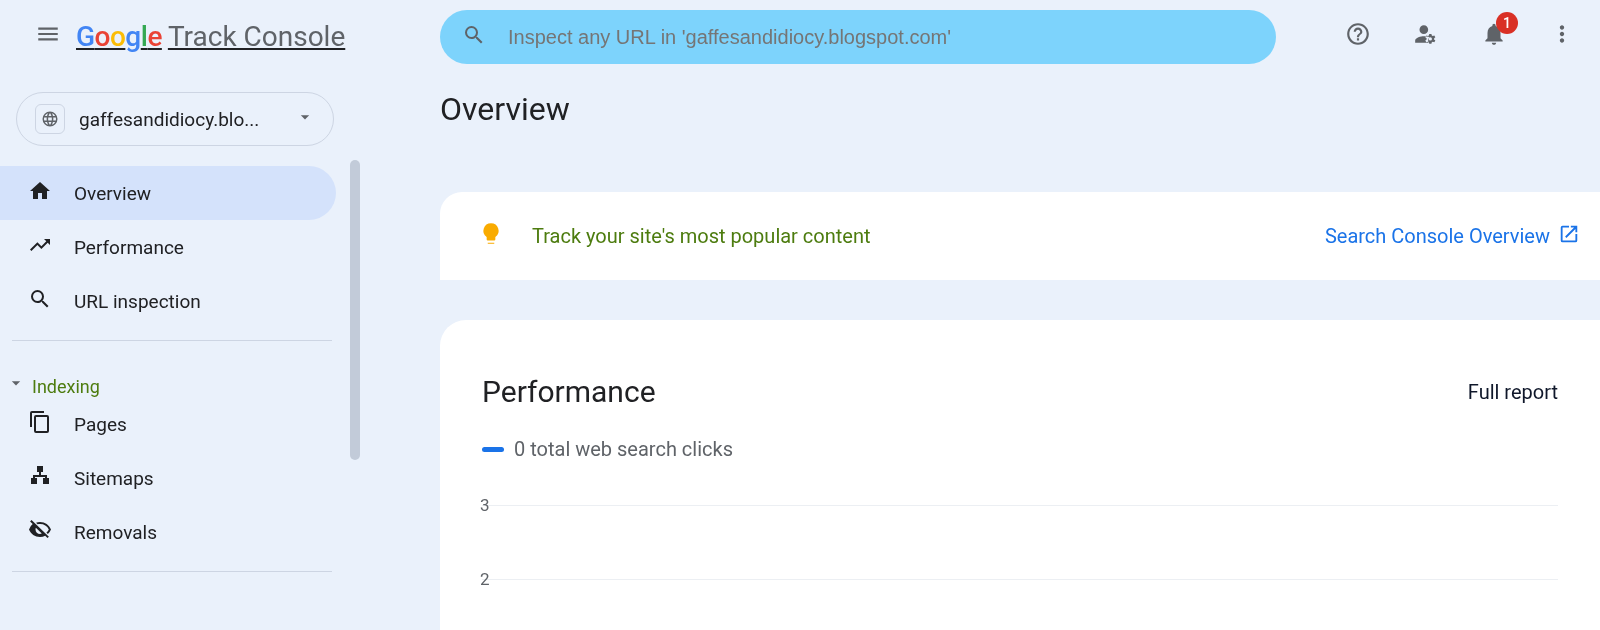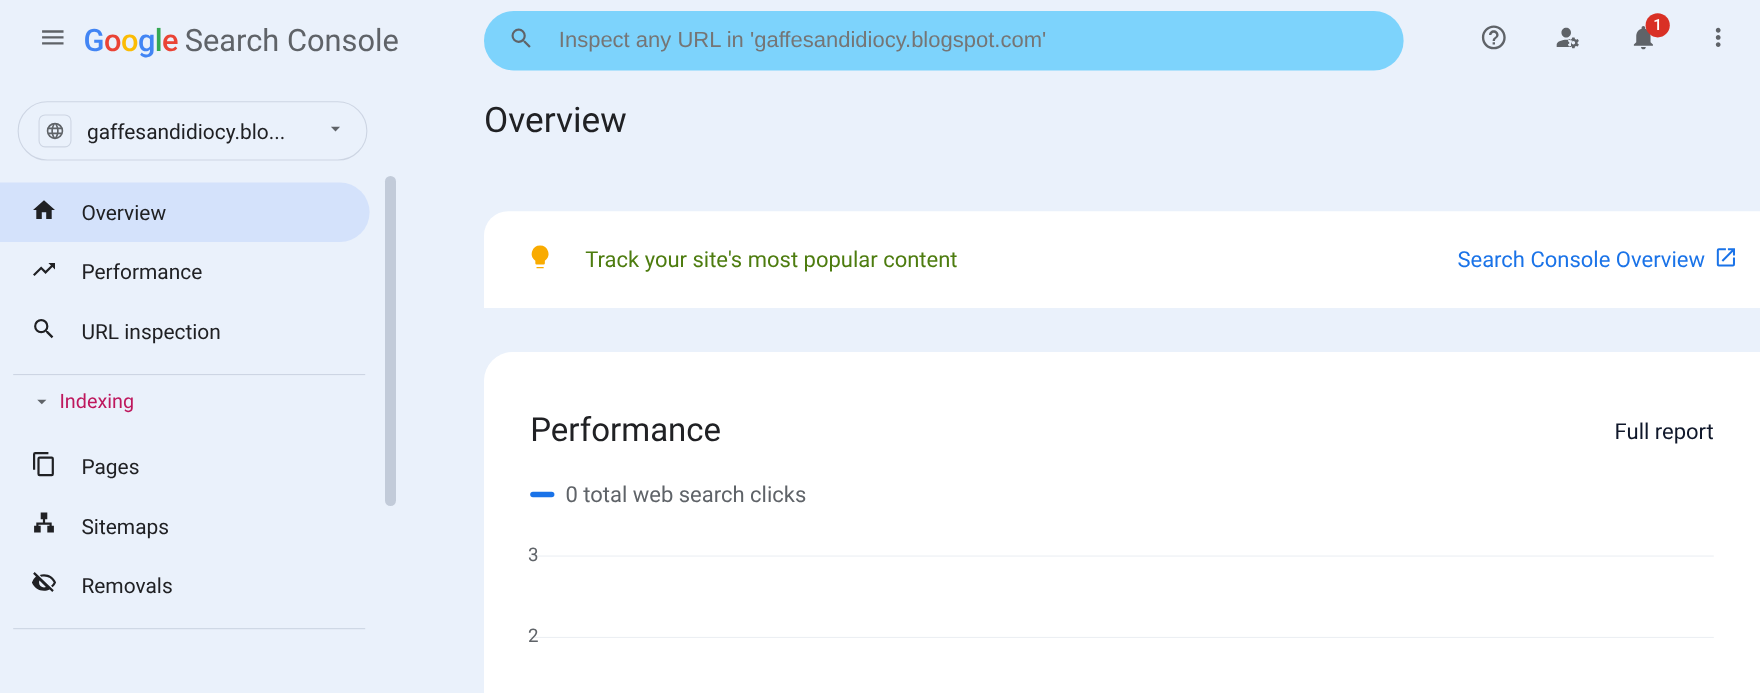--- a/index.html
+++ b/index.html
@@ -11,20 +11,21 @@
     position: relative;
   }
 
   
   .topbar {
     position: absolute;
     top: 0; left: 0; right: 0;
     height: 72px;
     display: flex;
     align-items: center;
+    text-decoration: underline;
   }
   .hamburger {
     margin-left: 24px;
     width: 48px; height: 48px;
     display: flex; align-items: center; justify-content: center;
     border-radius: 50%;
     cursor: pointer;
   }
   .hamburger svg { width: 26px; height: 26px; fill: #5f6368; }
   .logo-block {
@@ -128,25 +129,25 @@
     background: #d4e2fb;
   }
   .nav-item svg { width:24px; height:24px; fill:#202124; }
   .nav-item .lbl { flex:1; }
 
   .divider {
     height:1px; background:#cdd5e3;
     margin: 12px 18px 14px 12px;
   }
   .section-header {
-    display:flex; align-items:flex-start;
-    padding-left: 28px;
+    display:flex; align-items:flex-end;
+    padding-left: 6px;
     height: 42px;
     cursor:pointer;
-    color:#be185d;
+    color:#4d7c0f;
     font-size:18px;
     gap:6px;
   }
   .section-header.exp-active {
     background: #d4e2fb;
     border-top-right-radius: 28px;
     border-bottom-right-radius: 28px;
     margin-right: 14px;
   }
   .section-header svg { width:20px; height:20px; fill:#5f6368; }
@@ -244,21 +245,21 @@
     <span>
       <svg viewBox="0 0 24 24">
           <path d="M3 18h18v-2H3v2zm0-5h18v-2H3v2zm0-7v2h18V6H3z"></path>
         </svg>
     </span>
   </div>
   <div class="logo-block">
     <span class="google-logo">
       <span class="goo-b">G</span><span class="goo-r">o</span><span class="goo-y">o</span><span class="goo-b">g</span><span class="goo-g">l</span><span class="goo-r">e</span>
     </span>
-    <span class="product-name">Search Console</span>
+    <span class="product-name">Track Console</span>
   </div>
 
   <div class="searchbar">
     <span>
       <svg viewBox="0 0 24 24">
           <path d="M15.5 14h-.79l-.28-.27A6.471 6.471 0 0016 9.5 6.5 6.5 0 109.5 16c1.61 0 3.09-.59 4.23-1.57l.27.28v.79l5 4.99L20.49 19l-4.99-5zm-6 0C7.01 14 5 11.99 5 9.5S7.01 5 9.5 5 14 7.01 14 9.5 11.99 14 9.5 14z"></path>
         </svg>
     </span>
     <input placeholder="Inspect any URL in 'gaffesandidiocy.blogspot.com'" style="">
   </div>

